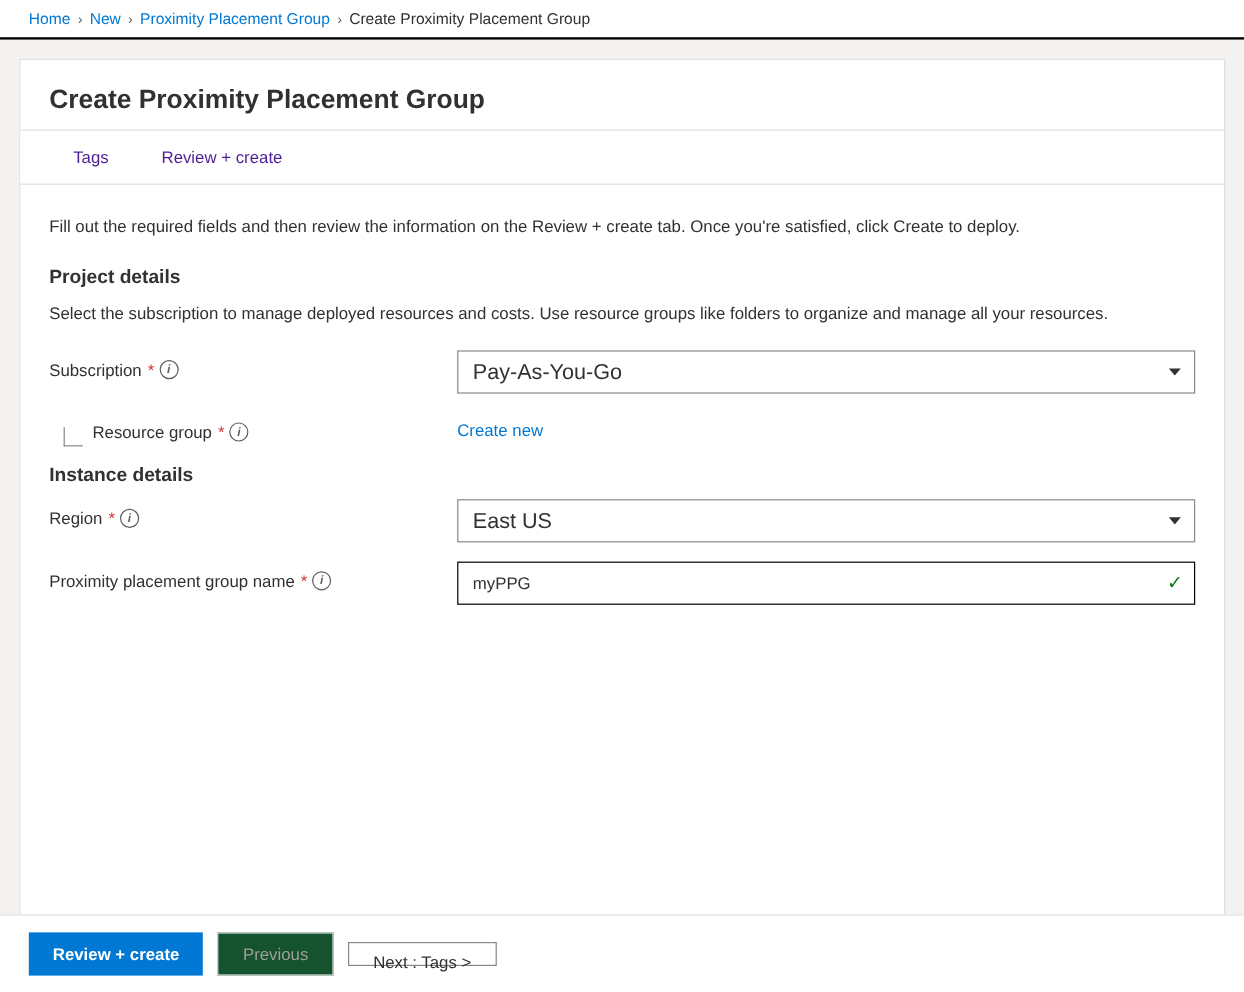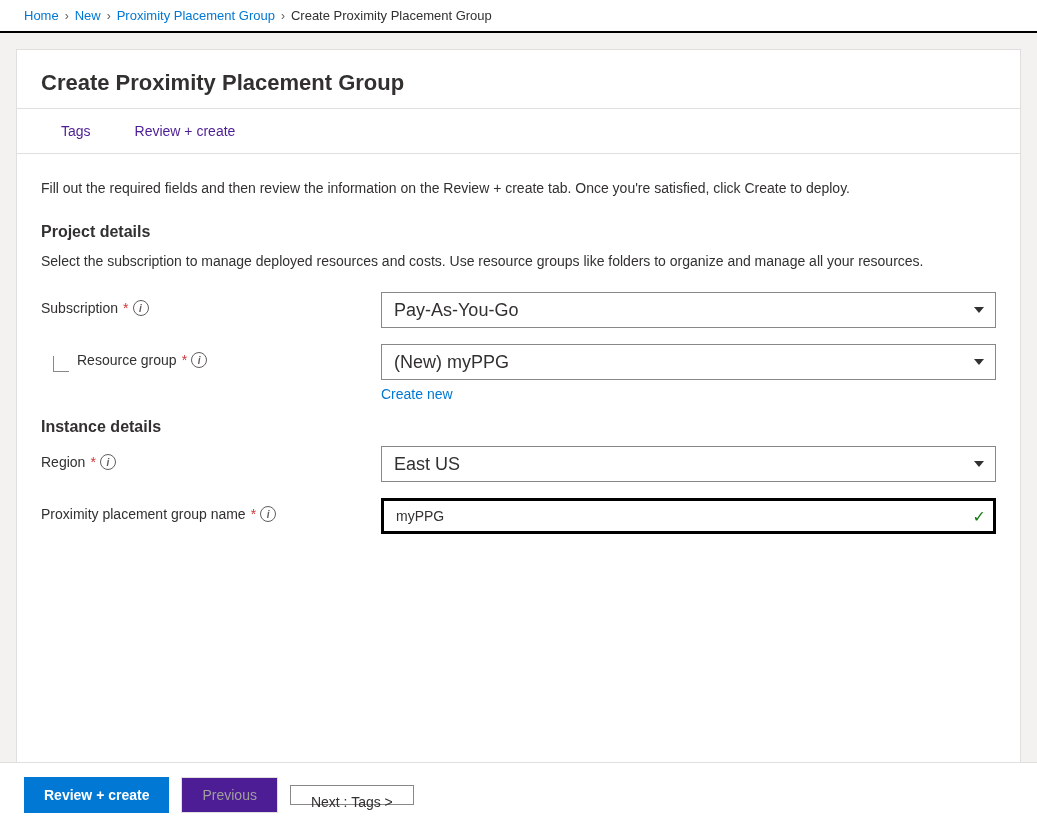--- a/index.html
+++ b/index.html
@@ -168,21 +168,21 @@
     }
     .indent-lines .corner {
       width: 16px;
       height: 16px;
       border-left: 1px solid #8a8886;
       border-bottom: 1px solid #8a8886;
       margin-top: 4px;
     }
     .text-input {
       width: 100%;
-      border: 3px solid #000000;
+      border: 1px solid #000000;
       padding: 6px 36px 6px 12px;
       font-size: 14px;
       color: #323130;
       height: 36px;
       outline: none;
     }
     .input-with-check {
       position: relative;
       width: 100%;
     }
@@ -223,21 +223,21 @@
     .btn-secondary {
       background: #fff;
       color: #323130;
       border: 1px solid #8a8886;
       padding: 8px 20px;
       font-size: 14px;
       cursor: pointer;
       height: 20px;
     }
     .btn-disabled {
-      background: #4c1d95;
+      background: #14532d;
       color: #a19f9d;
       border: 1px solid #e1dfdd;
       padding: 8px 20px;
       font-size: 14px;
       cursor: not-allowed;
       height: 36px;
     }
     .outer-wrapper {
       position: relative;
       height: 827px;
@@ -303,25 +303,20 @@
         <div class="form-row">
           <div class="form-label">
             <div class="indent-lines">
               <div class="corner"></div>
             </div>
             <span>Resource group</span>
             <span class="required">*</span>
             <span class="info-icon">i</span>
           </div>
           <div class="form-control-wrapper">
-            <div class="select-wrapper">
-              <select class="dropdown">
-                <option value="(New) myPPG">(New) myPPG</option>
-              </select>
-            </div>
             <a class="create-new-link">Create new</a>
           </div>
         </div>
       </div>
 
       <div class="instance-section">
         <div class="section-title">Instance details</div>
 
         <div class="form-row">
           <div class="form-label">

